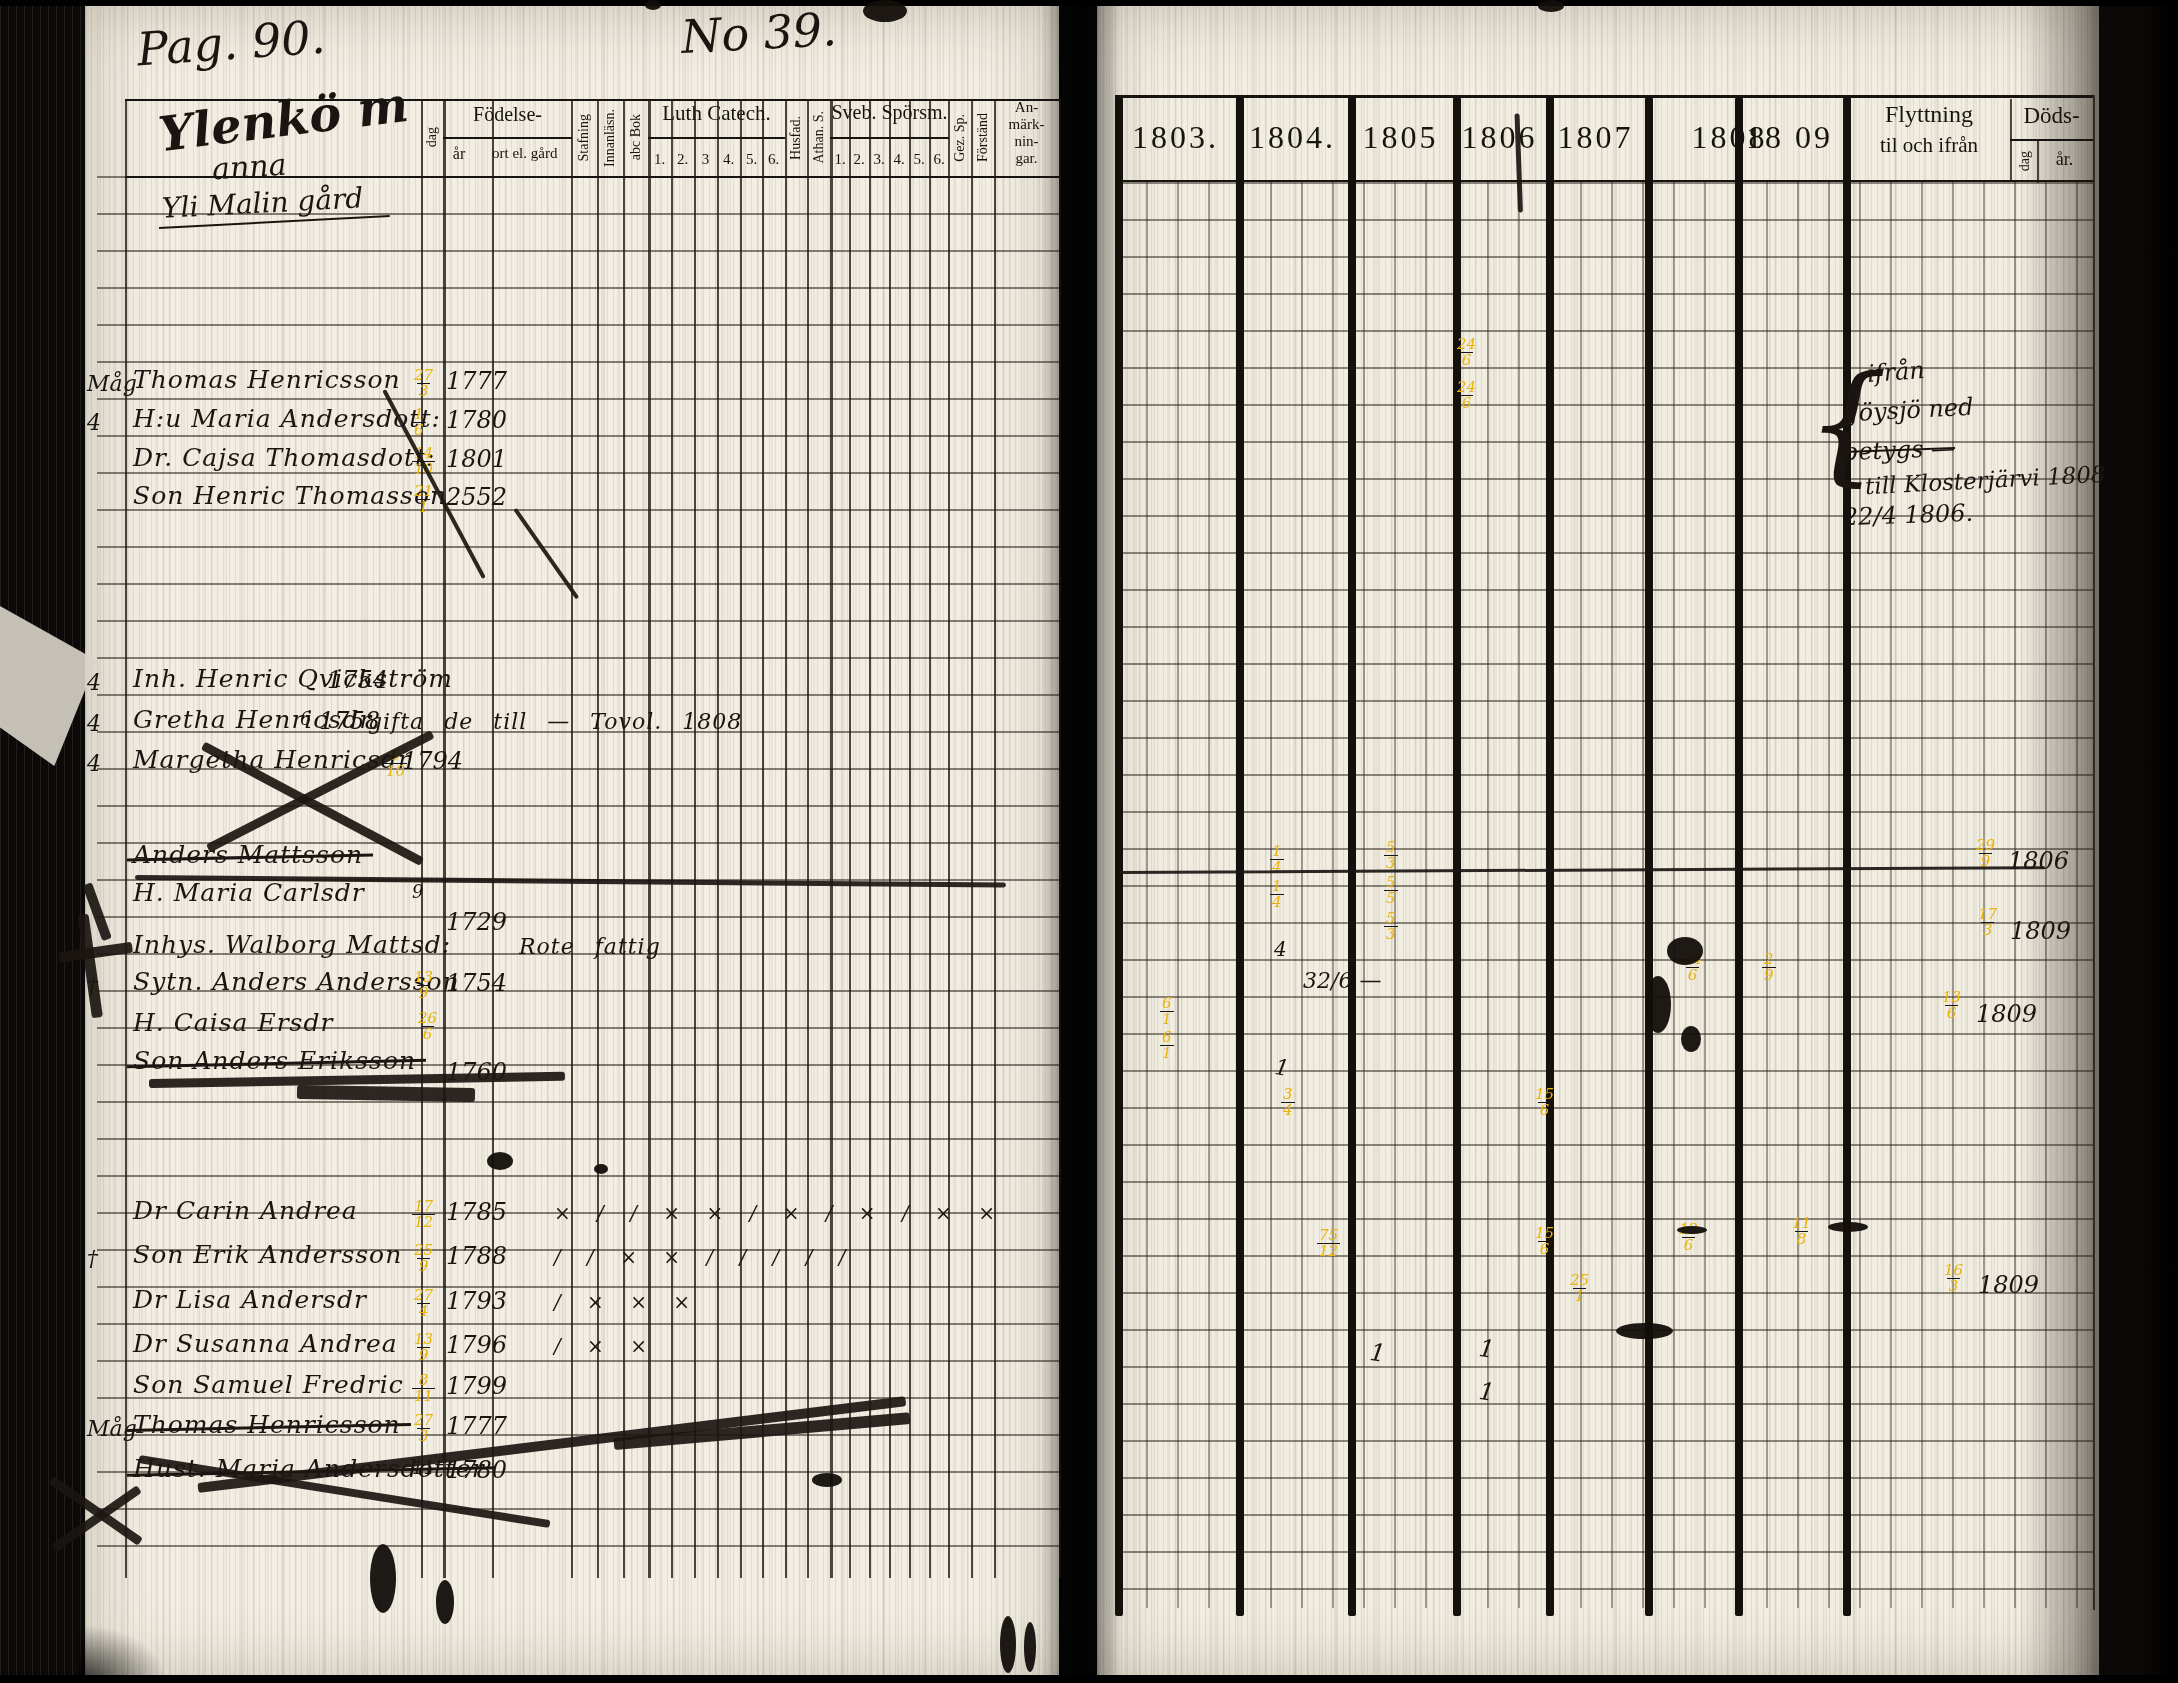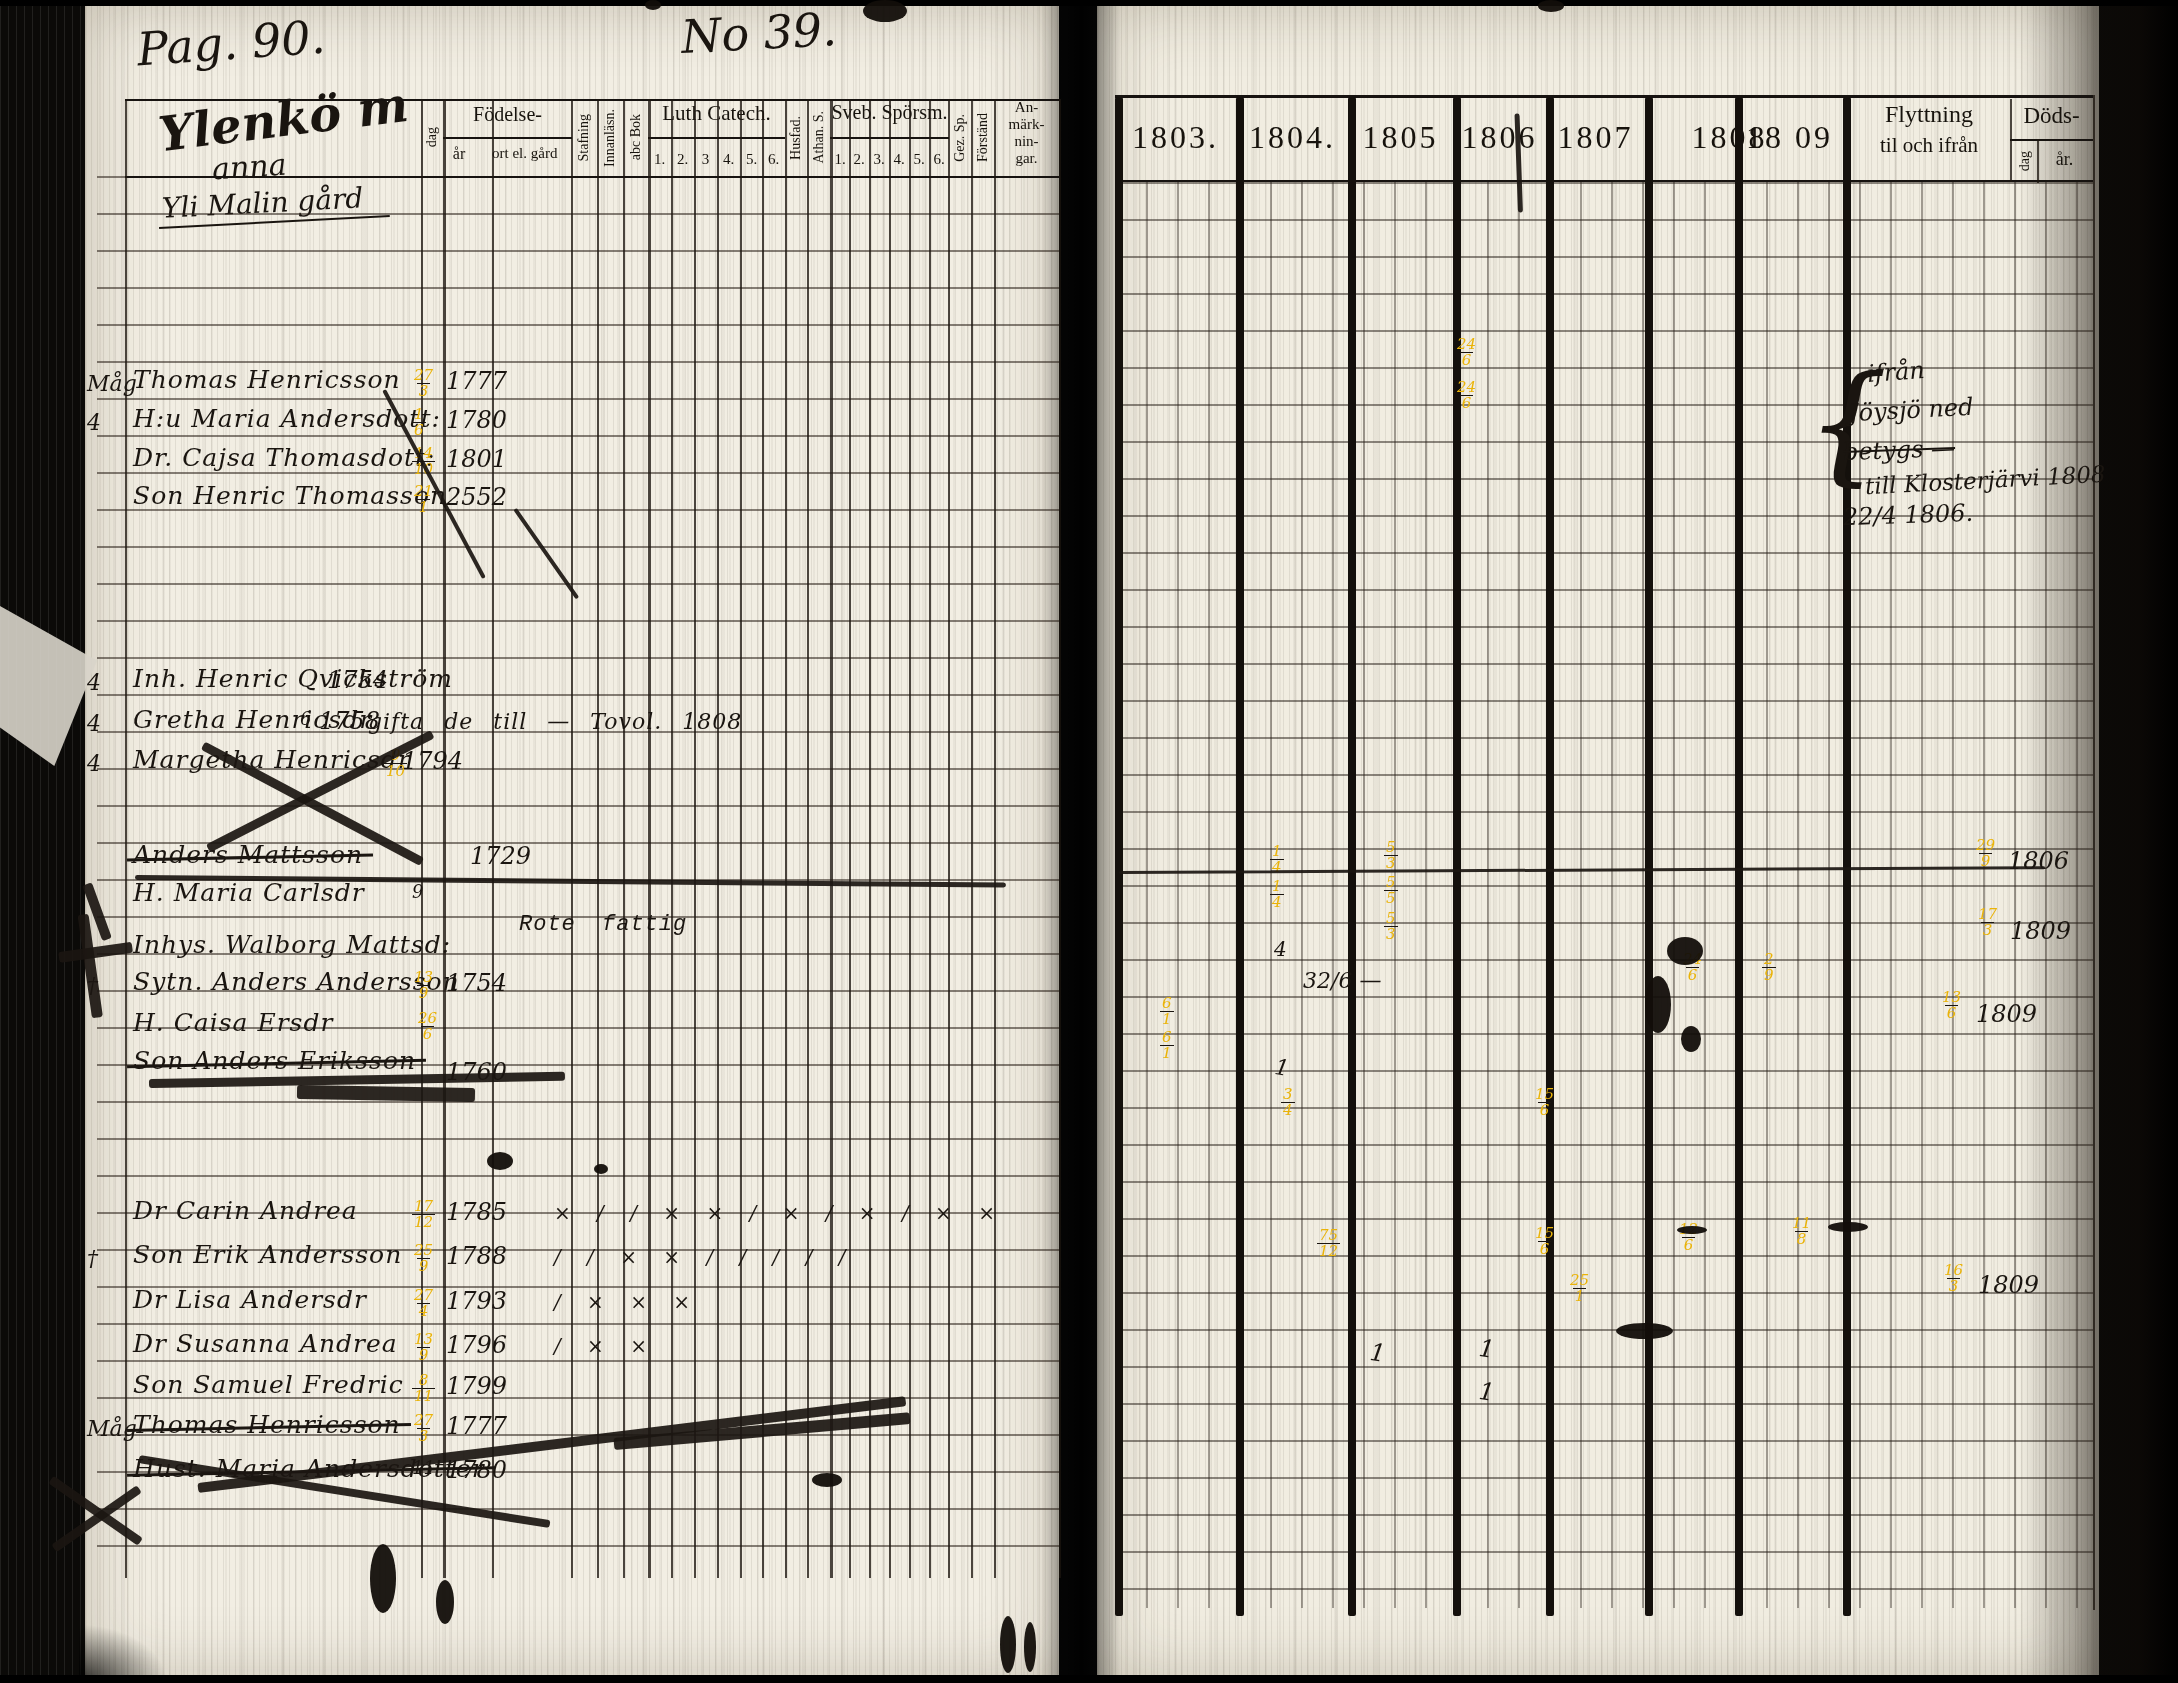--- a/index.html
+++ b/index.html
@@ -237,23 +237,23 @@
       <div class="hand note" style="left: 368px; top: 709px;">gifta de till — Tovol. 1808</div>
       <div class="entry" style="left: 133px; top: 745px;"><div class="hand margin" style="left: -46px; top: 6px;">4</div><div class="hand nm">Margetha Henricsdr</div></div>
       <div class="frac" style="left: 384px; top: 748px;">
         <span>9</span>
         <span class="bot">10</span>
       </div>
       <div class="hand yr" style="left: 402px; top: 747px;">1794</div>
       <div class="entry" style="left: 133px; top: 840px;"><div class="hand nm struck">Anders Mattsson</div></div>
       <div class="entry" style="left: 133px; top: 878px;"><div class="hand nm">H. Maria Carlsdr</div></div>
       <div class="hand yr" style="left: 412px; top: 881px; font-size: 18px;">9</div>
-      <div class="hand yr" style="left: 446px; top: 842px; margin-left: 24px;">1729</div>
+      <div class="hand yr" style="left: 446px; top: 908px;">1729</div>
       <div class="entry" style="left: 133px; top: 930px;"><div class="hand nm">Inhys. Walborg Mattsd:</div></div>
-      <div class="hand note" style="left: 519px; top: 912px; font-family: Liberation Mono, monospace;">Rote fattig</div>
+      <div class="hand note" style="left: 519px; top: 934px;">Rote fattig</div>
       <div class="entry" style="left: 133px; top: 967px;"><div class="hand margin" style="left: -46px; top: 6px;">†</div><div class="hand nm">Sytn. Anders Andersson</div></div>
       <div class="frac" style="left: 412px; top: 970px;">
         <span>13</span>
         <span class="bot">9</span>
       </div>
       <div class="hand yr" style="left: 446px; top: 969px;">1754</div>
       <div class="entry" style="left: 133px; top: 1008px;"><div class="hand nm">H. Caisa Ersdr</div></div>
       <div class="frac" style="left: 416px; top: 1011px;">
         <span>26</span>
         <span class="bot">6</span>

